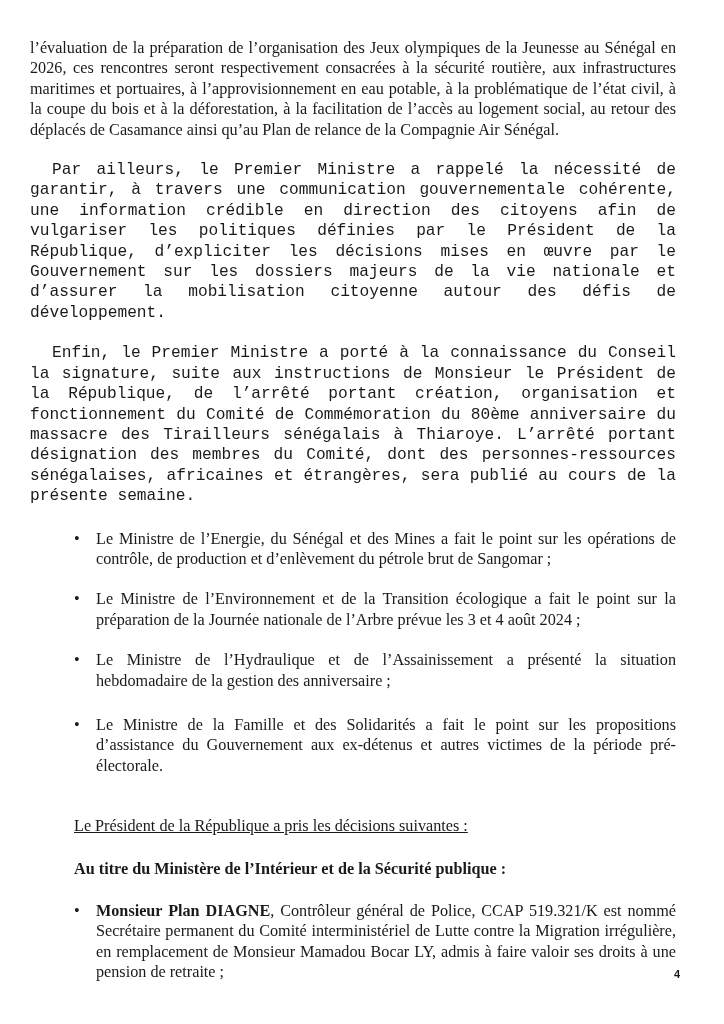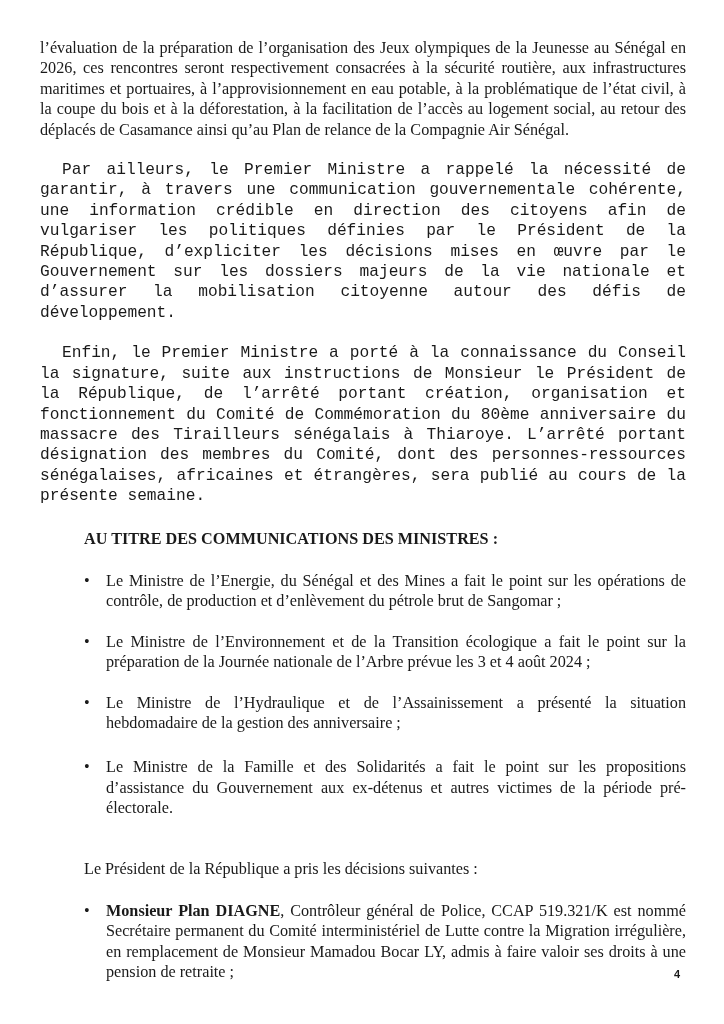--- a/index.html
+++ b/index.html
@@ -1,43 +1,43 @@
 <!DOCTYPE html>
 <html><head>
 <meta charset="utf-8">
 <style>
   html, body { margin: 0; padding: 0; background: #fff; }
   body { width: 724px; height: 1024px; position: relative; overflow: hidden;
          font-family: "Liberation Serif", serif; color: #1a1a1a; }
-  .page { position: absolute; left: 40px; top: 38px; width: 646px; }
+  .page { position: absolute; left: 30px; top: 38px; width: 646px; }
   p { margin: 0; font-size: 16.2px; line-height: 20.4px; text-align: justify; }
   .para { margin-bottom: 20px; }
   .indent { text-indent: 22px; font-family: Liberation Mono, monospace; }
   .heading { font-weight: bold; font-size: 16.2px; line-height: 20.4px; margin-left: 44px; }
-  .sub { margin-left: 44px; text-align: left; }
+  .sub { margin-left: 44px; text-align: left; text-decoration: underline; }
   ul { list-style: none; margin: 0; padding: 0; }
   li { position: relative; margin-left: 66px; font-size: 16.2px; line-height: 20.4px; text-align: justify; }
   li .bullet { position: absolute; left: -22px; top: 0; }
   .pagenum { position: absolute; left: 674px; top: 968px; font-family: "Liberation Sans", sans-serif; font-size: 11px; font-weight: bold; }
 </style>
 </head>
 <body>
 
 <div class="page">
   <p class="para">l’évaluation de la préparation de l’organisation des Jeux olympiques de la Jeunesse au Sénégal en 2026, ces rencontres seront respectivement consacrées à la sécurité routière, aux infrastructures maritimes et portuaires, à l’approvisionnement en eau potable, à la problématique de l’état civil, à la coupe du bois et à la déforestation, à la facilitation de l’accès au logement social, au retour des déplacés de Casamance ainsi qu’au Plan de relance de la Compagnie Air Sénégal.</p>
   <p class="para indent">Par ailleurs, le Premier Ministre a rappelé la nécessité de garantir, à travers une communication gouvernementale cohérente, une information crédible en direction des citoyens afin de vulgariser les politiques définies par le Président de la République, d’expliciter les décisions mises en œuvre par le Gouvernement sur les dossiers majeurs de la vie nationale et d’assurer la mobilisation citoyenne autour des défis de développement.</p>
   <p class="para indent" style="margin-bottom:22px">Enfin, le Premier Ministre a porté à la connaissance du Conseil la signature, suite aux instructions de Monsieur le Président de la République, de l’arrêté portant création, organisation et fonctionnement du Comité de Commémoration du 80ème anniversaire du massacre des Tirailleurs sénégalais à Thiaroye. L’arrêté portant désignation des membres du Comité, dont des personnes-ressources sénégalaises, africaines et étrangères, sera publié au cours de la présente semaine.</p>
 
-  <p class="heading" style="margin-bottom:22px">AU TITRE DES COMMUNICATIONS DES MINISTRES :</p>
   <ul>
     <li style="margin-bottom:20px"><span class="bullet">•</span><span>Le Ministre de l’Energie, du Sénégal et des Mines a fait le point sur les opérations de contrôle, de production et d’enlèvement du pétrole brut de Sangomar ;</span></li>
     <li style="margin-bottom:20px"><span class="bullet">•</span><span>Le Ministre de l’Environnement et de la Transition écologique a fait le point sur la préparation de la Journée nationale de l’Arbre prévue les 3 et 4 août 2024 ;</span></li>
     <li style="margin-bottom:24px"><span class="bullet">•</span><span>Le Ministre de l’Hydraulique et de l’Assainissement a présenté la situation hebdomadaire de la gestion des anniversaire ;</span></li>
     <li style="margin-bottom:40px"><span class="bullet">•</span><span>Le Ministre de la Famille et des Solidarités a fait le point sur les propositions d’assistance du Gouvernement aux ex-détenus et autres victimes de la période pré-électorale.</span></li>
   </ul>
 
   <p class="sub" style="margin-bottom:22px">Le Président de la République a pris les décisions suivantes :</p>
+  <p class="heading" style="margin-bottom:22px">Au titre du Ministère de l’Intérieur et de la Sécurité publique :</p>
   <ul>
     <li><span class="bullet">•</span><b>Monsieur Plan DIAGNE</b><span>, Contrôleur général de Police, CCAP 519.321/K est nommé Secrétaire permanent du Comité interministériel de Lutte contre la Migration irrégulière, en remplacement de Monsieur Mamadou Bocar LY, admis à faire valoir ses droits à une pension de retraite ;</span></li>
   </ul>
 </div>
 
 <div class="pagenum">4</div>
 
 </body></html>

